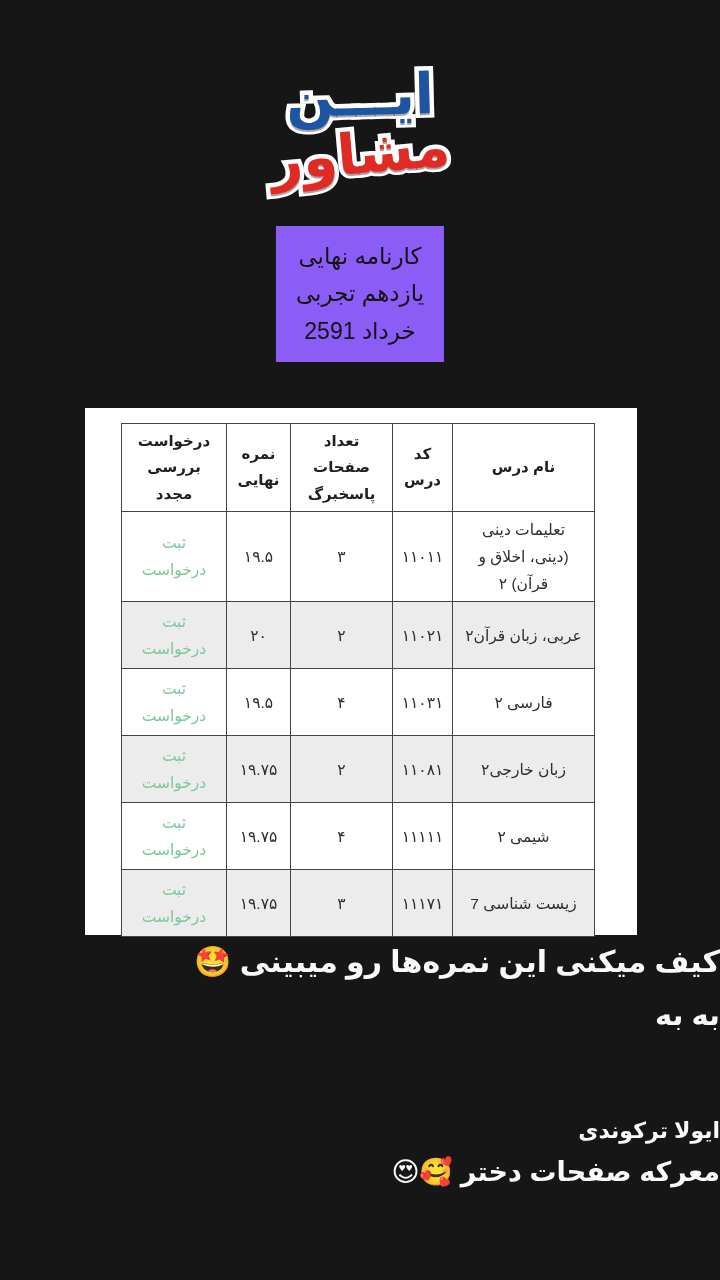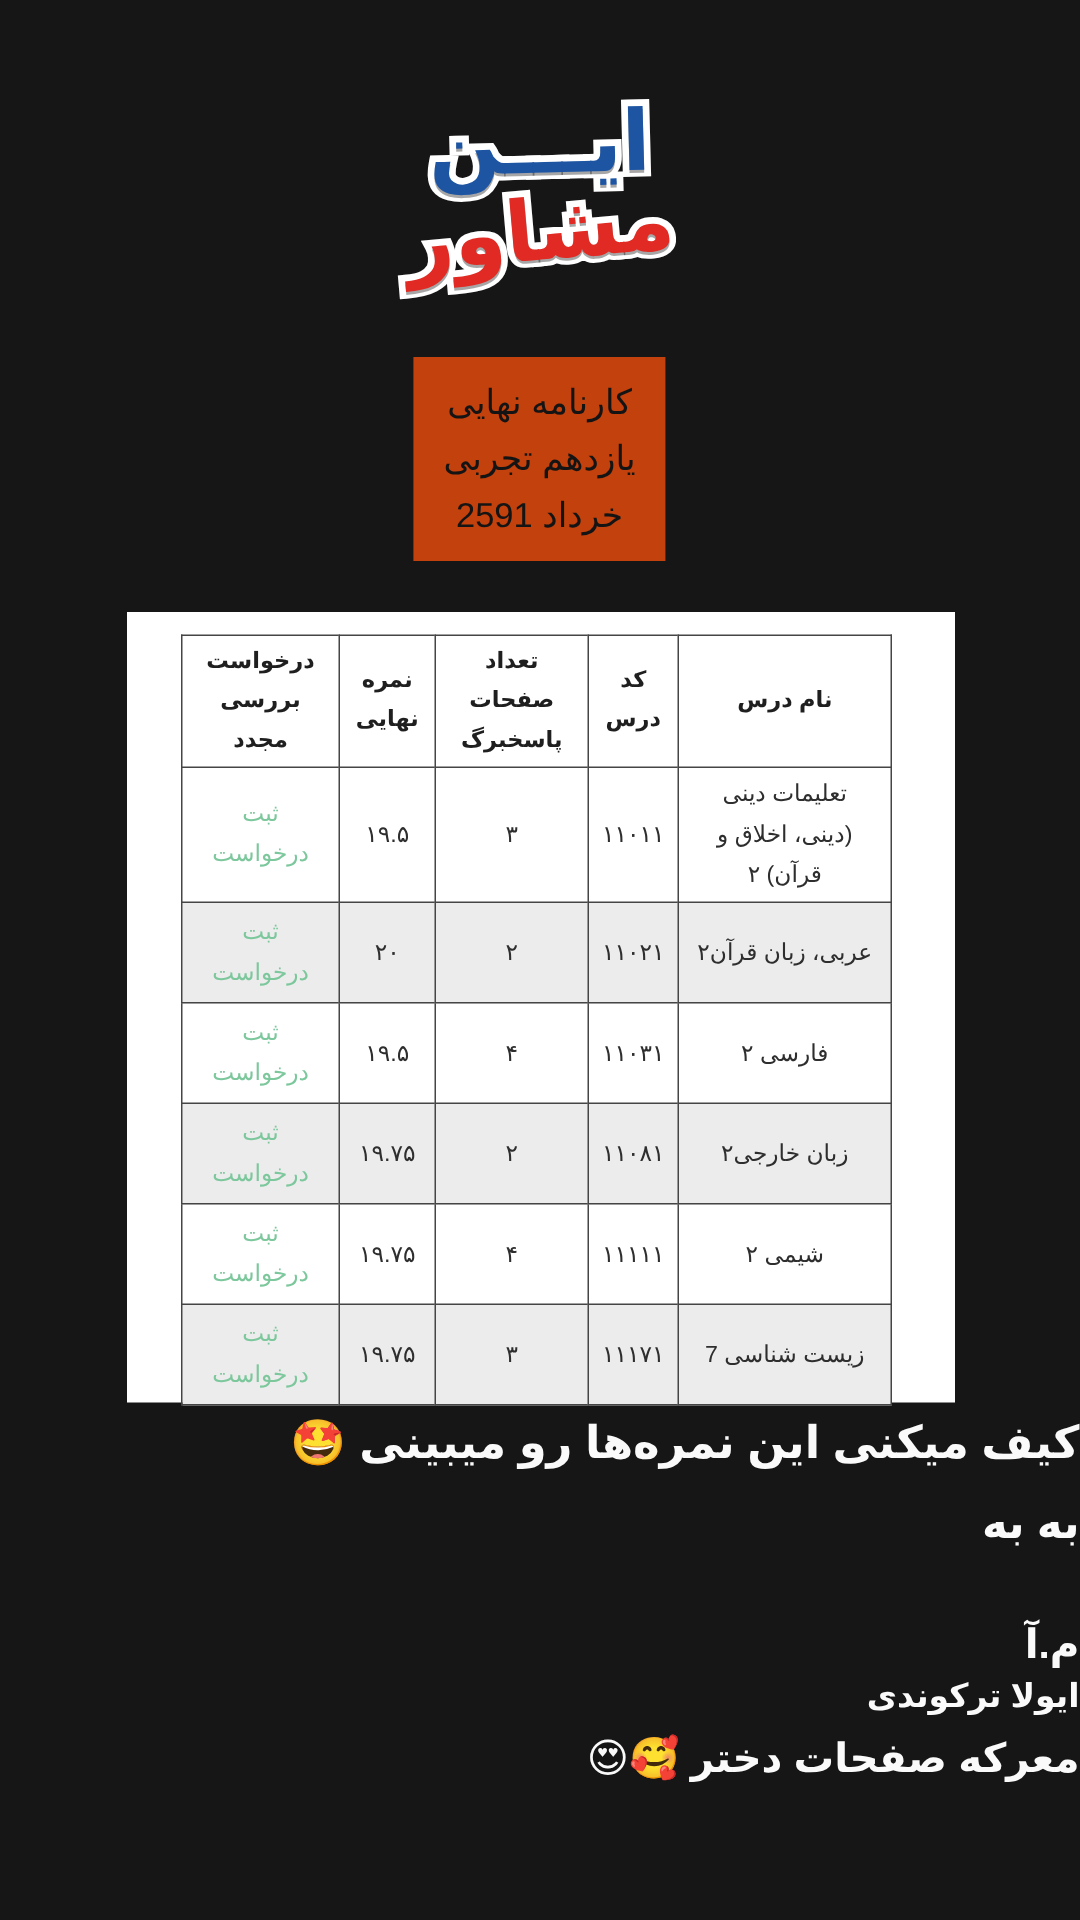--- a/index.html
+++ b/index.html
@@ -23,22 +23,22 @@
     font-size:56px;
     letter-spacing:1px;
     paint-order:stroke fill;
     -webkit-text-stroke:9px #ffffff;
     text-shadow:0 2px 0 rgba(0,0,0,.35);
   }
   .logo .word-top{color:var(--logo-blue,#1d55a3);transform:rotate(-1.5deg);}
   .logo .word-bottom{color:var(--logo-red,#e02a23);margin-top:2px;transform:rotate(-5deg);}
   
   .title-card{
-    position:absolute;top:238px;left:50%;transform:translateX(-50%);
-    background:#c2410c;color:#141414;
+    position:absolute;top:226px;left:50%;transform:translateX(-50%);
+    background:#8b5cf6;color:#141414;
     padding:12px 20px;
     text-align:center;
     font-size:23px;line-height:1.62;
     font-weight:500;
     white-space:nowrap;
   }
   
   .table-card{
     position:absolute;left:85px;top:408px;
     width:552px;height:527px;
@@ -173,17 +173,16 @@
       <td>۱۹.۷۵</td>
       <td class="action">ثبت
 درخواست</td>
     </tr>
         </tbody>
     </table>
   </div>
 
   <div class="caption cap-main">کیف میکنی این نمره‌ها رو میبینی 🤩</div>
   <div class="caption cap-sub">به به</div>
-  <div class="caption sig-1">م.آ</div>
   <div class="caption sig-2">ایولا ترکوندی</div>
   <div class="caption sig-3">معرکه صفحات دختر 🥰😍</div>
 
 </div>
 
 </body></html>

